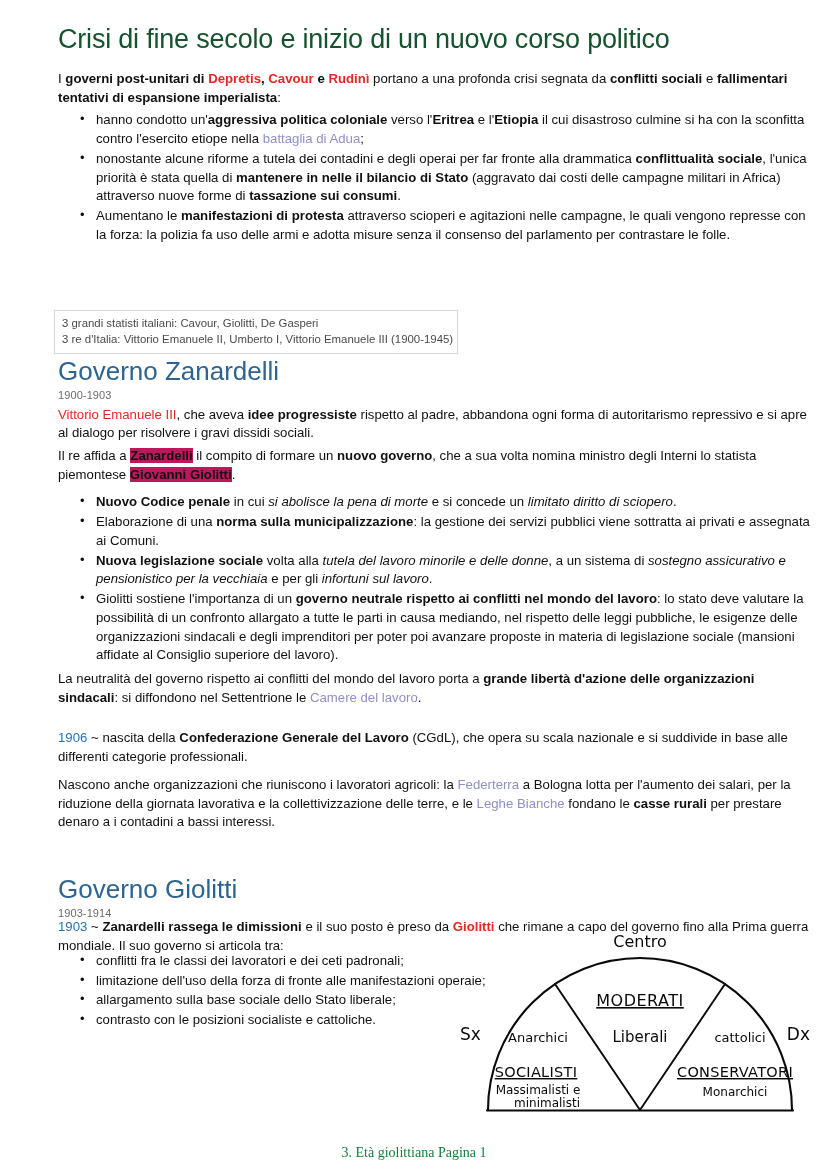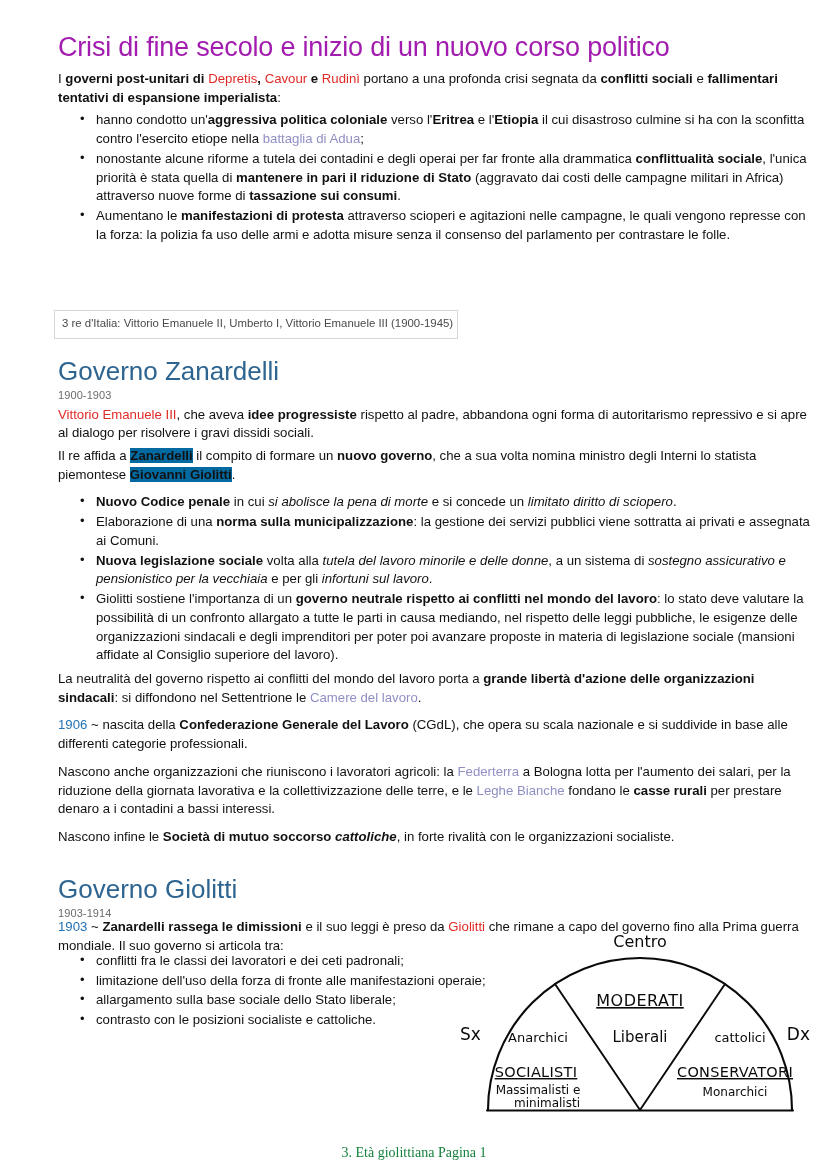--- a/index.html
+++ b/index.html
@@ -20,24 +20,24 @@
     position: absolute;
     left: 0; top: 0;
     width: 828px;
     height: 1171px;
   }
 
   
   .doc-title {
     position: absolute;
     left: 58px;
-    top: 32px;
+    top: 24px;
     font-size: 27px;
     font-weight: 400;
-    color: #a21caf;
+    color: #14532d;
     letter-spacing: -0.2px;
     white-space: nowrap;
   }
 
   p.para {
     margin: 0 0 4px 0;
   }
 
   ul.bullets {
     margin: 2px 0 6px 0;
@@ -54,25 +54,25 @@
     position: absolute;
     left: -16px;
     top: -1px;
     font-size: 13px;
     color: #111;
   }
 
   b, strong { font-weight: 700; }
   i, em { font-style: italic; }
 
-  .red { color: #e02a26; font-weight: 400; }
+  .red { color: #e02a26; font-weight: 700; }
   .redplain { color: #e02a26; }
   .lilac { color: #8f8fc4; }
   .blue { color: #2372b5; }
-  .hl { background: #0369a1; }
+  .hl { background: #be185d; }
 
   
   .notebox {
     position: absolute;
     left: 54px;
     top: 310px;
     width: 404px;
     border: 1px solid #d6d6d6;
     background: #ffffff;
     padding: 5px 7px 6px 7px;
@@ -133,28 +133,29 @@
 <div class="page">
 
   <div class="doc-title">Crisi di fine secolo e inizio di un nuovo corso politico</div>
 
   <div class="block" style="top:70px;">
     <p class="para"><span>I </span><b>governi post-unitari di </b><span class="red">Depretis</span><b>, </b><span class="red">Cavour</span><b> e </b><span class="red">Rudinì</span><span> portano a una profonda crisi segnata da </span><b>conflitti sociali</b><span> e </span><b>fallimentari tentativi di espansione imperialista</b><span>:</span></p>
 
     <ul class="bullets">
       <li><span>hanno condotto un'</span><b>aggressiva politica coloniale</b><span> verso l'</span><b>Eritrea</b><span> e l'</span><b>Etiopia</b><span> il cui disastroso culmine si ha con la sconfitta contro l'esercito etiope nella </span><span class="lilac">battaglia di Adua</span><span>;</span></li>
 
-      <li><span>nonostante alcune riforme a tutela dei contadini e degli operai per far fronte alla drammatica </span><b>conflittualità sociale</b><span>, l'unica priorità è stata quella di </span><b>mantenere in pari il riduzione di Stato</b><span> (aggravato dai costi delle campagne militari in Africa) attraverso nuove forme di </span><b>tassazione sui consumi</b><span>.</span></li>
+      <li><span>nonostante alcune riforme a tutela dei contadini e degli operai per far fronte alla drammatica </span><b>conflittualità sociale</b><span>, l'unica priorità è stata quella di </span><b>mantenere in nelle il bilancio di Stato</b><span> (aggravato dai costi delle campagne militari in Africa) attraverso nuove forme di </span><b>tassazione sui consumi</b><span>.</span></li>
 
       <li><span>Aumentano le </span><b>manifestazioni di protesta</b><span> attraverso scioperi e agitazioni nelle campagne, le quali vengono represse con la forza: la polizia fa uso delle armi e adotta misure senza il consenso del parlamento per contrastare le folle.</span></li>
 
     </ul>
   </div>
 
   <div class="notebox">
+    <div>3 grandi statisti italiani: Cavour, Giolitti, De Gasperi</div>
     <div>3 re d'Italia: Vittorio Emanuele II, Umberto I, Vittorio Emanuele III (1900-1945)</div>
   </div>
 
   <div class="block" style="top:357px;">
     <h2 class="sec-head">Governo Zanardelli</h2>
     <div class="sec-years">1900-1903</div>
 
     <p class="para"><span class="redplain">Vittorio Emanuele III</span><span>, che aveva </span><b>idee progressiste</b><span> rispetto al padre, abbandona ogni forma di autoritarismo repressivo e si apre al dialogo per risolvere i gravi dissidi sociali.</span></p>
 
     <p class="para"><span>Il re affida a </span><b class="hl">Zanardelli</b><span> il compito di formare un </span><b>nuovo governo</b><span>, che a sua volta nomina ministro degli Interni lo statista piemontese </span><b class="hl">Giovanni Giolitti</b><span>.</span></p>
@@ -167,34 +168,33 @@
       <li><b>Nuova legislazione sociale</b><span> volta alla </span><i>tutela del lavoro minorile e delle donne</i><span>, a un sistema di </span><i>sostegno assicurativo e pensionistico per la vecchiaia</i><span> e per gli </span><i>infortuni sul lavoro</i><span>.</span></li>
 
       <li><span>Giolitti sostiene l'importanza di un </span><b>governo neutrale rispetto ai conflitti nel mondo del lavoro</b><span>: lo stato deve valutare la possibilità di un confronto allargato a tutte le parti in causa mediando, nel rispetto delle leggi pubbliche, le esigenze delle organizzazioni sindacali e degli imprenditori per poter poi avanzare proposte in materia di legislazione sociale (mansioni affidate al Consiglio superiore del lavoro).</span></li>
     </ul>
   </div>
 
   <div class="block" style="top:670px;">
 
     <p class="para"><span>La neutralità del governo rispetto ai conflitti del mondo del lavoro porta a </span><b>grande libertà d'azione delle organizzazioni sindacali</b><span>: si diffondono nel Settentrione le </span><span class="lilac">Camere del lavoro</span><span>.</span></p>
 
-    <p class="para" style="margin-top:9px;"><span class="blue">1906</span><span> ~  </span><span>nascita della </span><b>Confederazione Generale del Lavoro</b><span> (CGdL), che opera su scala nazionale e si suddivide in base alle differenti categorie professionali.</span></p>
+    <p class="para" style="margin-top:22px;"><span class="blue">1906</span><span> ~  </span><span>nascita della </span><b>Confederazione Generale del Lavoro</b><span> (CGdL), che opera su scala nazionale e si suddivide in base alle differenti categorie professionali.</span></p>
 
     <p class="para" style="margin-top:9px;"><span>Nascono anche organizzazioni che riuniscono i lavoratori agricoli: la </span><span class="lilac">Federterra</span><span> a Bologna lotta per l'aumento dei salari, per la riduzione della giornata lavorativa e la collettivizzazione delle terre, e le </span><span class="lilac">Leghe Bianche</span><span> fondano le </span><b>casse rurali</b><span> per prestare denaro a i contadini a bassi interessi.</span></p>
 
-    <p class="para" style="margin-top:9px;"><span>Nascono infine le </span><b>Società di mutuo soccorso </b><b><i>cattoliche</i></b><span>, in forte rivalità con le organizzazioni socialiste.</span></p>
   </div>
 
   <div class="block" style="top:875px; width:470px;">
     <h2 class="sec-head">Governo Giolitti</h2>
     <div class="sec-years">1903-1914</div>
   </div>
 
   <div class="block" style="top:918px;">
-    <p class="para"><span class="blue">1903</span><span> ~ </span><b>Zanardelli rassega le dimissioni</b><span> e il suo leggi è preso da </span><span class="red">Giolitti</span><span> che rimane a capo del governo fino alla Prima guerra mondiale. Il suo governo si articola tra:</span></p>
+    <p class="para"><span class="blue">1903</span><span> ~ </span><b>Zanardelli rassega le dimissioni</b><span> e il suo posto è preso da </span><span class="red">Giolitti</span><span> che rimane a capo del governo fino alla Prima guerra mondiale. Il suo governo si articola tra:</span></p>
   </div>
 
   <div class="block" style="top:952px; width:430px;">
     <ul class="bullets" style="margin:0;">
       <li>conflitti fra le classi dei lavoratori e dei ceti padronali;</li>
       <li>limitazione dell'uso della forza di fronte alle manifestazioni operaie;</li>
       <li>allargamento sulla base sociale dello Stato liberale;</li>
       <li>contrasto con le posizioni socialiste e cattoliche.</li>
     </ul>
   </div>

